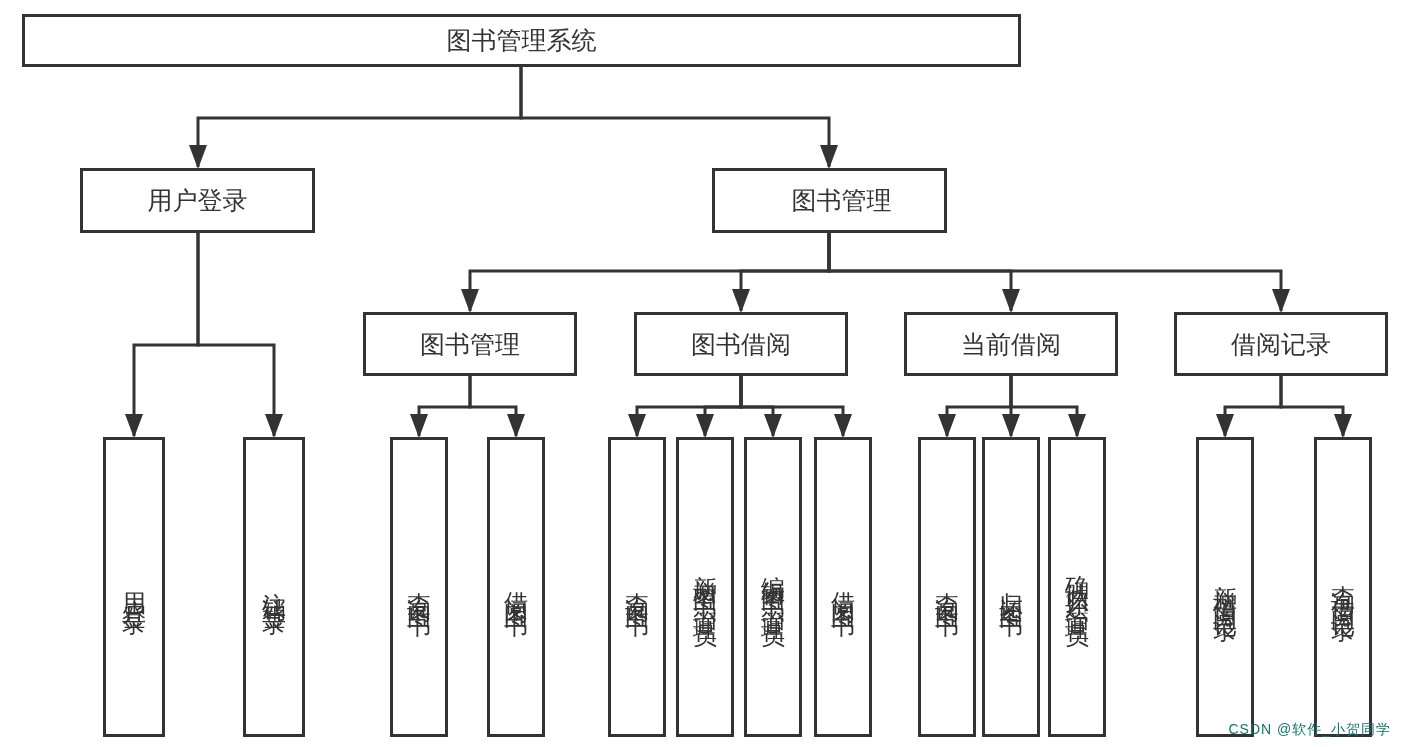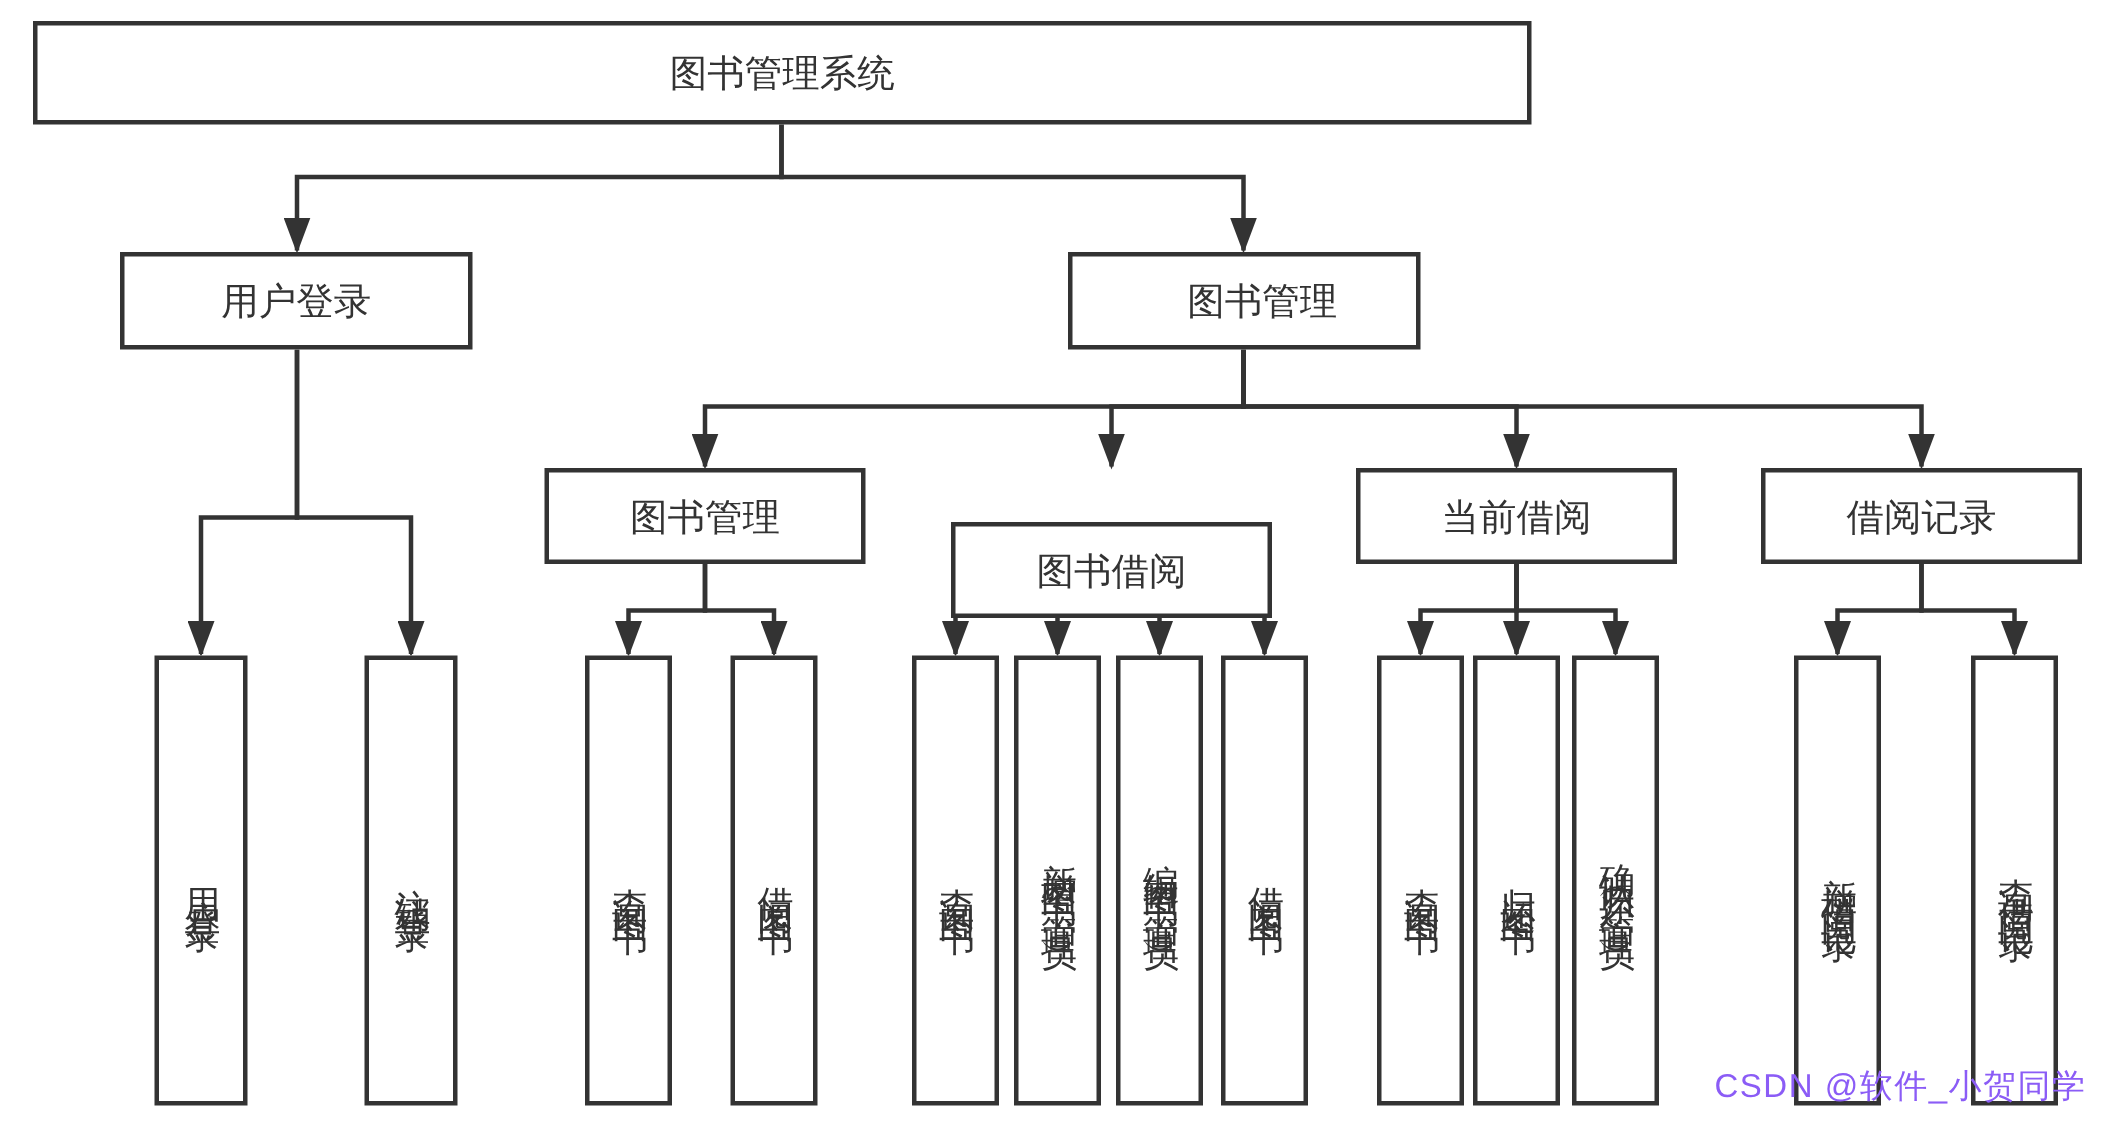--- a/index.html
+++ b/index.html
@@ -41,22 +41,22 @@
     writing-mode: vertical-rl;
     text-orientation: mixed;
     font-size: 24px;
     letter-spacing: 7px;
     line-height: 1;
   }
   .watermark {
     position: absolute;
     right: 14px;
     bottom: 8px;
-    font-size: 22px;
-    color: #8b5cf6;
+    font-size: 14px;
+    color: #0f766e;
     letter-spacing: 1px;
     white-space: nowrap;
   }
 </style>
 </head>
 <body>
 
 <div class="canvas">
 
   <svg class="edges" width="1405" height="747">
@@ -85,27 +85,27 @@
     <path class="edge" marker-end="url(#arr)" d="M741,376 V407 H843 V436"></path>
 
     <path class="edge" marker-end="url(#arr)" d="M1011,376 V407 H947 V436"></path>
     <path class="edge" marker-end="url(#arr)" d="M1011,376 V436"></path>
     <path class="edge" marker-end="url(#arr)" d="M1011,376 V407 H1077 V436"></path>
 
     <path class="edge" marker-end="url(#arr)" d="M1281,376 V407 H1225 V436"></path>
     <path class="edge" marker-end="url(#arr)" d="M1281,376 V407 H1343 V436"></path>
   </svg>
 
-  <div class="node" style="left:22px; top:14px; width:999px; height:69px;">图书管理系统</div>
+  <div class="node" style="left:22px; top:14px; width:999px; height:53px;">图书管理系统</div>
 
   <div class="node" style="left:80px; top:168px; width:235px; height:65px;">用户登录</div>
   <div class="node" style="left:712px; top:168px; width:235px; height:65px;padding-left:24px;">图书管理</div>
 
   <div class="node" style="left:363px; top:312px; width:214px; height:64px;">图书管理</div>
-  <div class="node" style="left:634px; top:312px; width:214px; height:64px;margin-top:36px;">图书借阅</div>
+  <div class="node" style="left:634px; top:312px; width:214px; height:64px;">图书借阅</div>
   <div class="node" style="left:904px; top:312px; width:214px; height:64px;">当前借阅</div>
   <div class="node" style="left:1174px; top:312px; width:214px; height:64px;">借阅记录</div>
 
   <div class="node leaf" style="left:103px; top:437px; width:62px; height:300px;">用户登录</div>
   <div class="node leaf" style="left:243px; top:437px; width:62px; height:300px;">注销登录</div>
 
   <div class="node leaf" style="left:390px; top:437px; width:58px; height:300px;">查询图书</div>
   <div class="node leaf" style="left:487px; top:437px; width:58px; height:300px;">借阅图书</div>
 
   <div class="node leaf" style="left:608px; top:437px; width:58px; height:300px;">查询图书</div>

